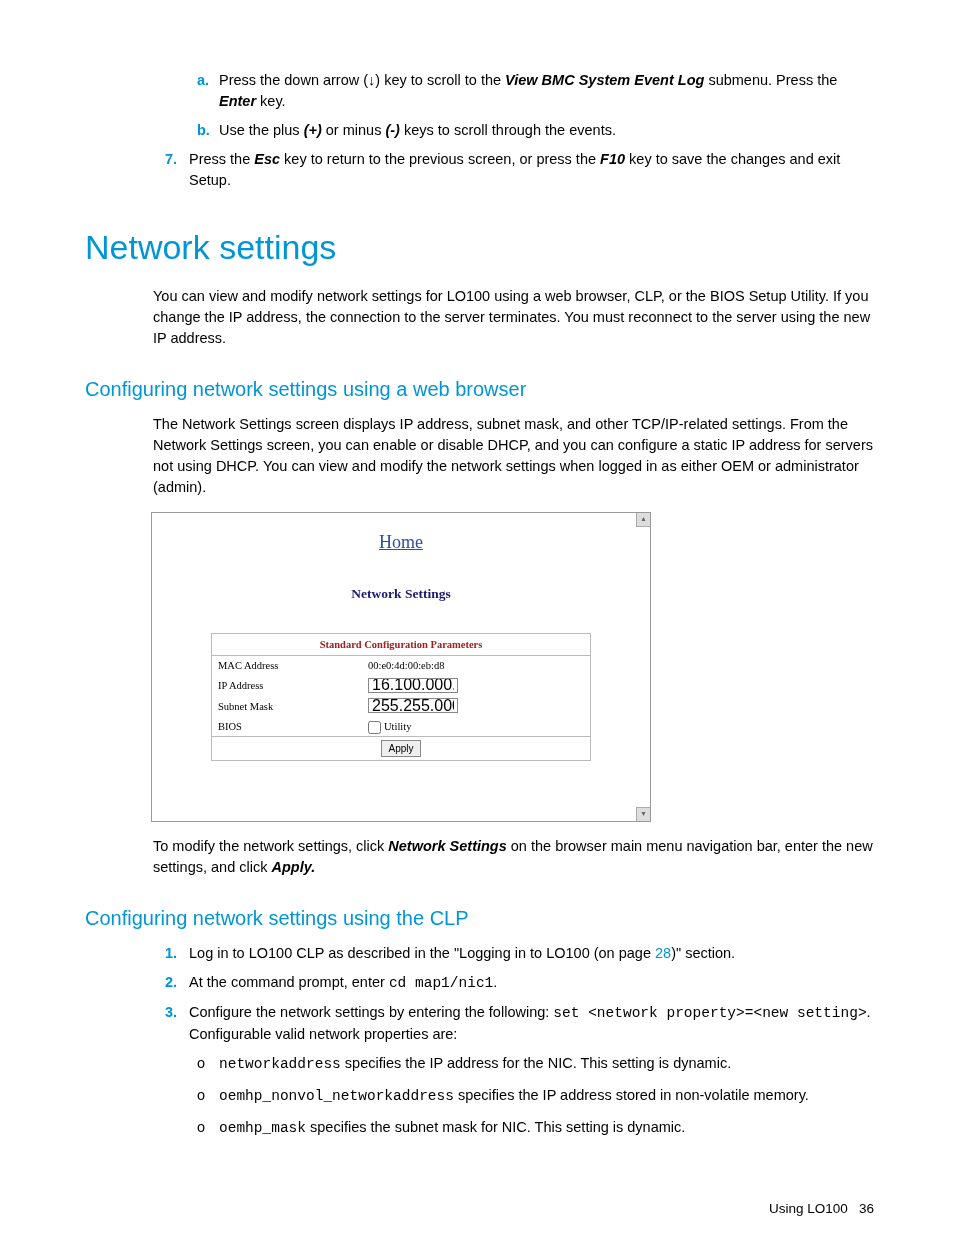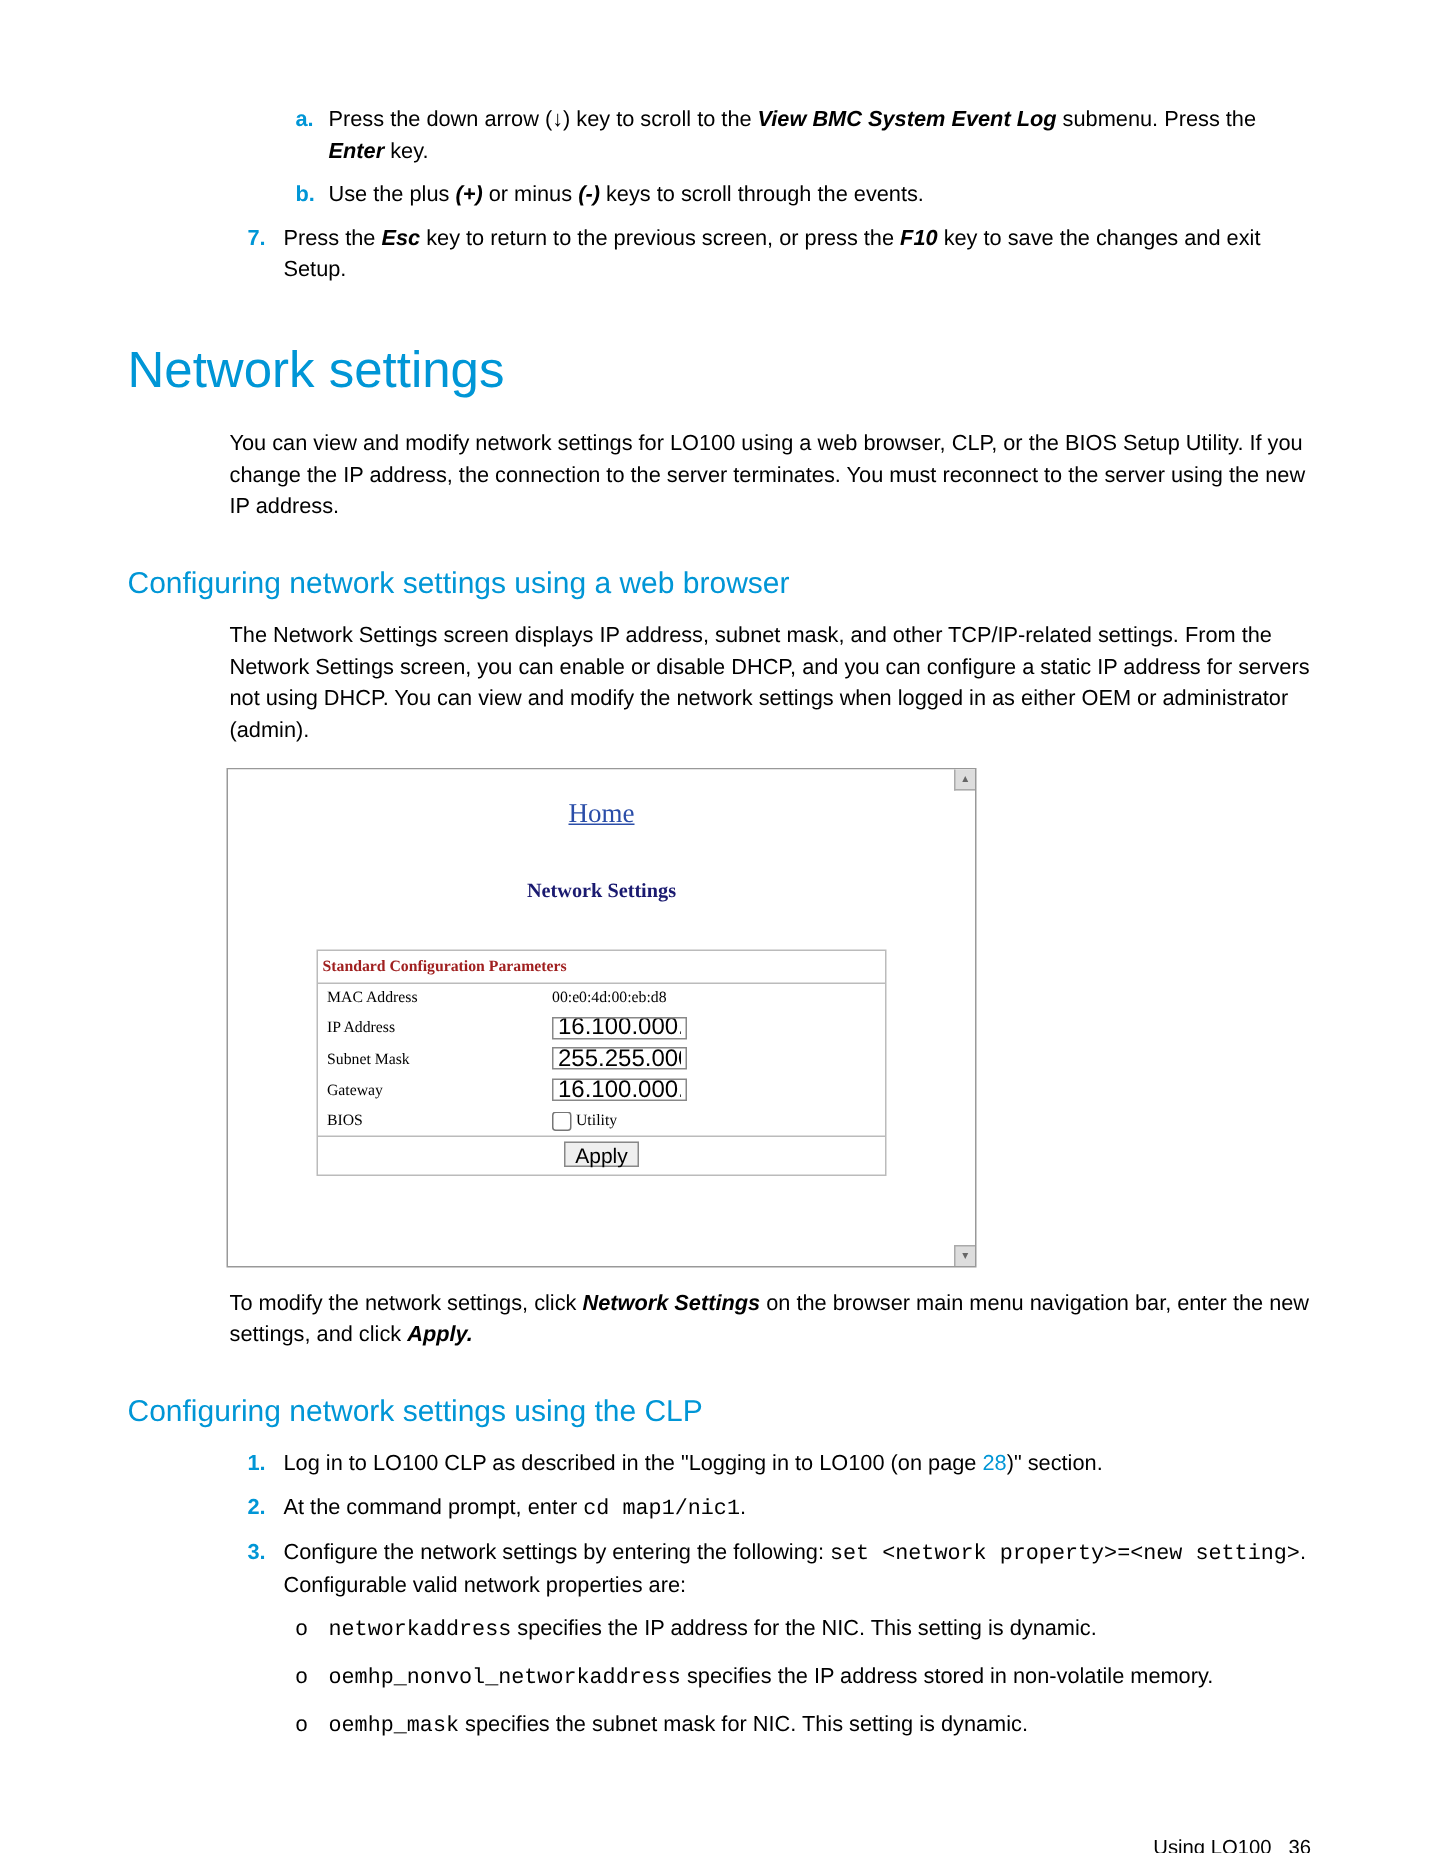--- a/index.html
+++ b/index.html
@@ -94,20 +94,21 @@
     margin-bottom: 30px;
   }
   .fig-table {
     width: 380px;
     margin: 0 auto;
     border: 1px solid #bbb;
     font-family: "Times New Roman", serif;
     font-size: 10.5px;
   }
   .fig-thead {
+    text-align: center;
     color: #a02020;
     font-weight: bold;
     padding: 3px;
     border-bottom: 1px solid #bbb;
   }
   .fig-row { display: flex; padding: 2px 6px; align-items: center; }
   .fig-label { width: 150px; font-weight: normal; }
   .fig-val { flex: 1; }
   .fig-input {
     font-family: Arial, sans-serif;
@@ -118,21 +119,21 @@
     padding: 0 3px;
     background: #fff;
   }
   .fig-check { margin-right: 3px; vertical-align: middle; }
   .fig-apply-row {
     border-top: 1px solid #bbb;
     text-align: center;
     padding: 3px;
   }
   .fig-btn {
-    font-size: 14px;
+    font-size: 10px;
     padding: 0 6px;
     height: 17px;
     background: #efefef;
     border: 1px solid #888;
   }
   .footer {
     text-align: right;
     margin-top: 60px;
     font-size: 13.5px;
   }
@@ -183,24 +184,20 @@
       </div>
       <div class="fig-row">
         <div class="fig-label">IP Address</div>
         <div class="fig-val"><input class="fig-input" value="16.100.000.88" style=""></div>
       </div>
       <div class="fig-row">
         <div class="fig-label">Subnet Mask</div>
         <div class="fig-val"><input class="fig-input" value="255.255.000.0" style=""></div>
       </div>
       <div class="fig-row">
-        <div class="fig-label">Gateway</div>
-        <div class="fig-val"><input class="fig-input" value="16.100.000.0" style=""></div>
-      </div>
-      <div class="fig-row">
         <div class="fig-label">BIOS</div>
         <div class="fig-val">
           <input type="checkbox" class="fig-check" style=""><span>Utility</span>
         </div>
       </div>
       <div class="fig-apply-row">
         <button class="fig-btn">Apply</button>
       </div>
     </div>
     <div class="scroll-down">▾</div>

